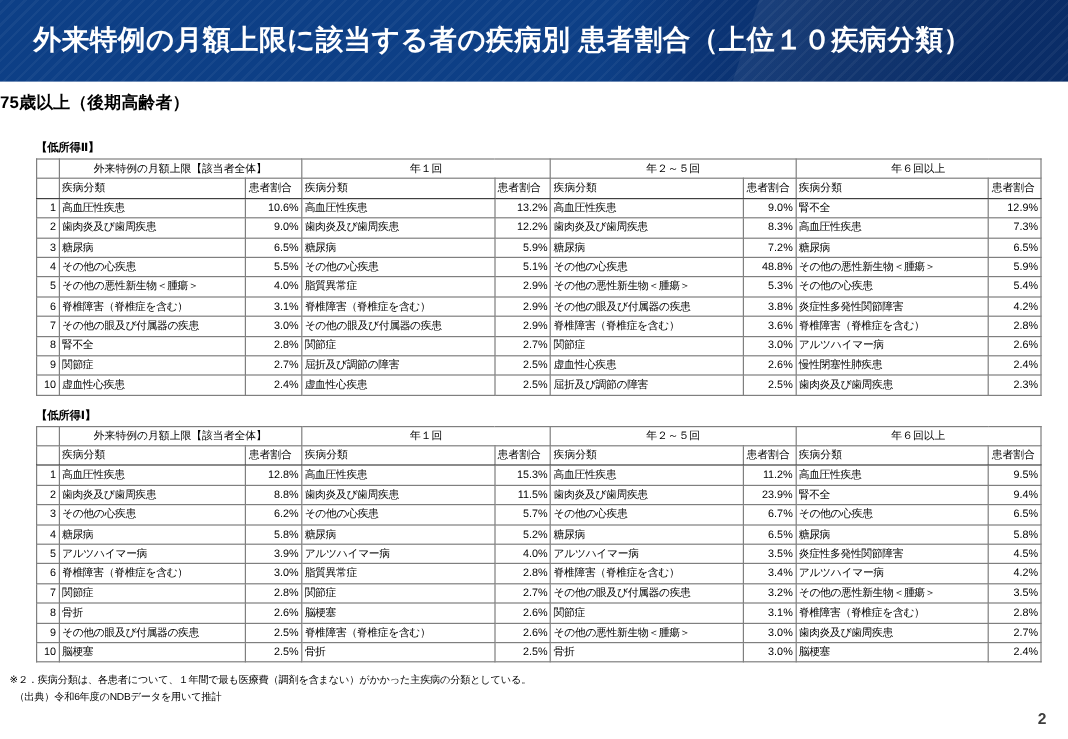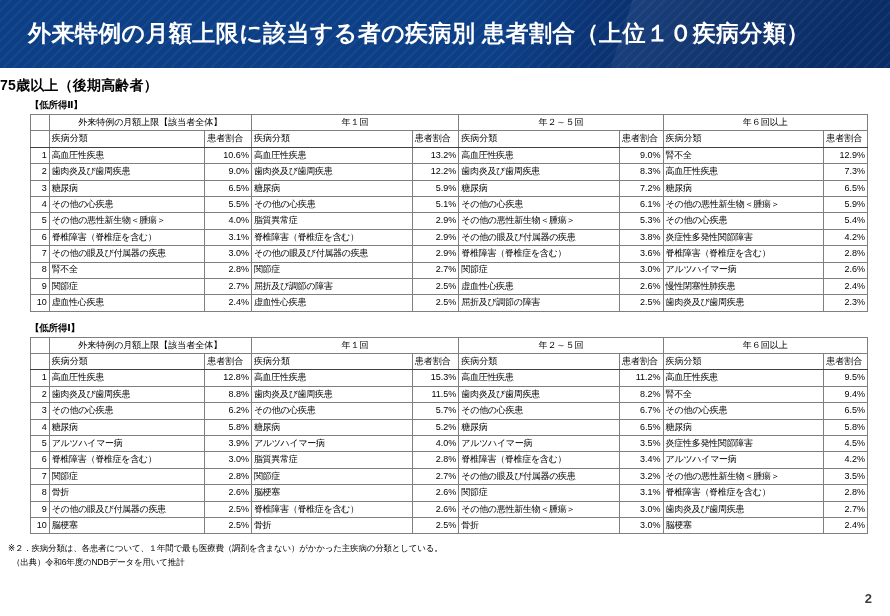--- a/index.html
+++ b/index.html
@@ -59,21 +59,21 @@
     font-weight: bold;
     margin-top: 9px;
     letter-spacing: 0.2px;
   }
 
   
   .section-label {
     font-size: 9.5px;
     font-weight: bold;
     margin-left: 30px;
-    margin-top: 4px;
+    margin-top: 22px;
     margin-bottom: 2px;
     letter-spacing: -0.2px;
   }
 
   
   .table-wrap {
     margin-left: 30px;
     width: 664px;
   }
   table.grid {
@@ -234,21 +234,21 @@
           <td class="dis-col blk-start">糖尿病</td>
           <td class="pct-col">6.5%</td>
         </tr>
         <tr>
           <td class="num-col">4</td>
           <td class="dis-col blk-start">その他の心疾患</td>
           <td class="pct-col">5.5%</td>
           <td class="dis-col blk-start">その他の心疾患</td>
           <td class="pct-col">5.1%</td>
           <td class="dis-col blk-start">その他の心疾患</td>
-          <td class="pct-col">6.1%</td>
+          <td class="pct-col">48.8%</td>
           <td class="dis-col blk-start">その他の悪性新生物＜腫瘍＞</td>
           <td class="pct-col">5.9%</td>
         </tr>
         <tr>
           <td class="num-col">5</td>
           <td class="dis-col blk-start">その他の悪性新生物＜腫瘍＞</td>
           <td class="pct-col">4.0%</td>
           <td class="dis-col blk-start">脂質異常症</td>
           <td class="pct-col">2.9%</td>
           <td class="dis-col blk-start">その他の悪性新生物＜腫瘍＞</td>
@@ -361,21 +361,21 @@
           <td class="dis-col blk-start">高血圧性疾患</td>
           <td class="pct-col">9.5%</td>
         </tr>
         <tr>
           <td class="num-col">2</td>
           <td class="dis-col blk-start">歯肉炎及び歯周疾患</td>
           <td class="pct-col">8.8%</td>
           <td class="dis-col blk-start">歯肉炎及び歯周疾患</td>
           <td class="pct-col">11.5%</td>
           <td class="dis-col blk-start">歯肉炎及び歯周疾患</td>
-          <td class="pct-col">8.2%</td>
+          <td class="pct-col">23.9%</td>
           <td class="dis-col blk-start">腎不全</td>
           <td class="pct-col">9.4%</td>
         </tr>
         <tr>
           <td class="num-col">3</td>
           <td class="dis-col blk-start">その他の心疾患</td>
           <td class="pct-col">6.2%</td>
           <td class="dis-col blk-start">その他の心疾患</td>
           <td class="pct-col">5.7%</td>
           <td class="dis-col blk-start">その他の心疾患</td>

